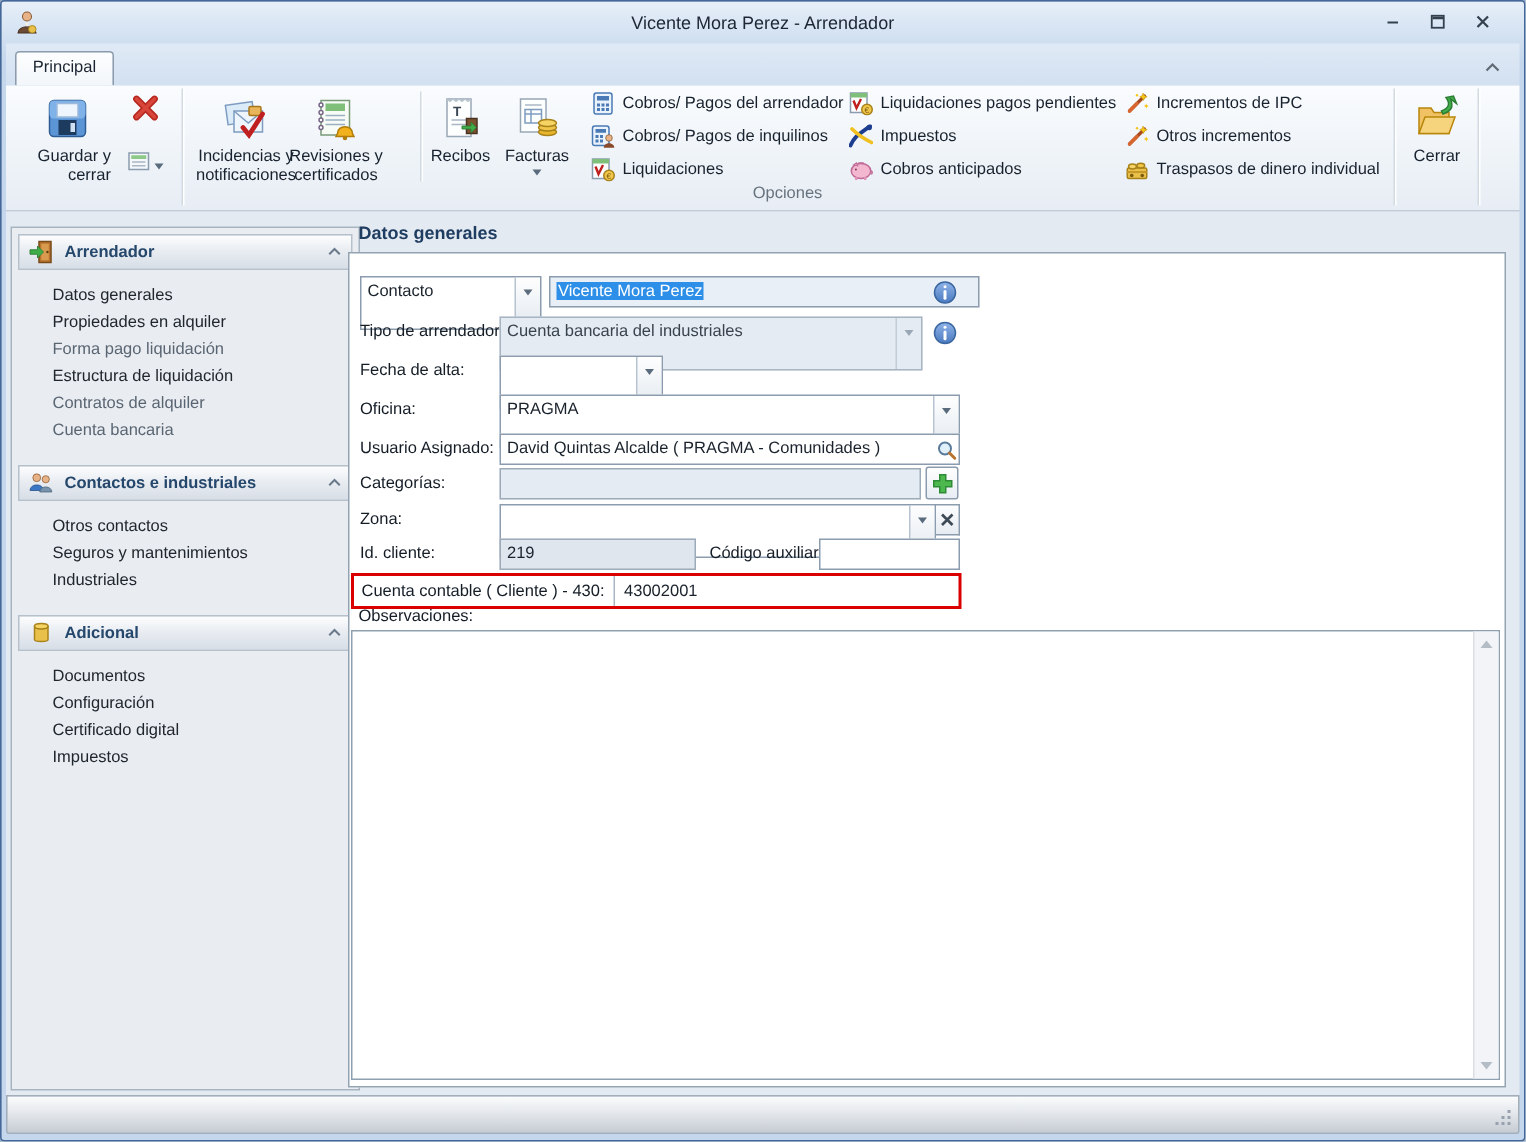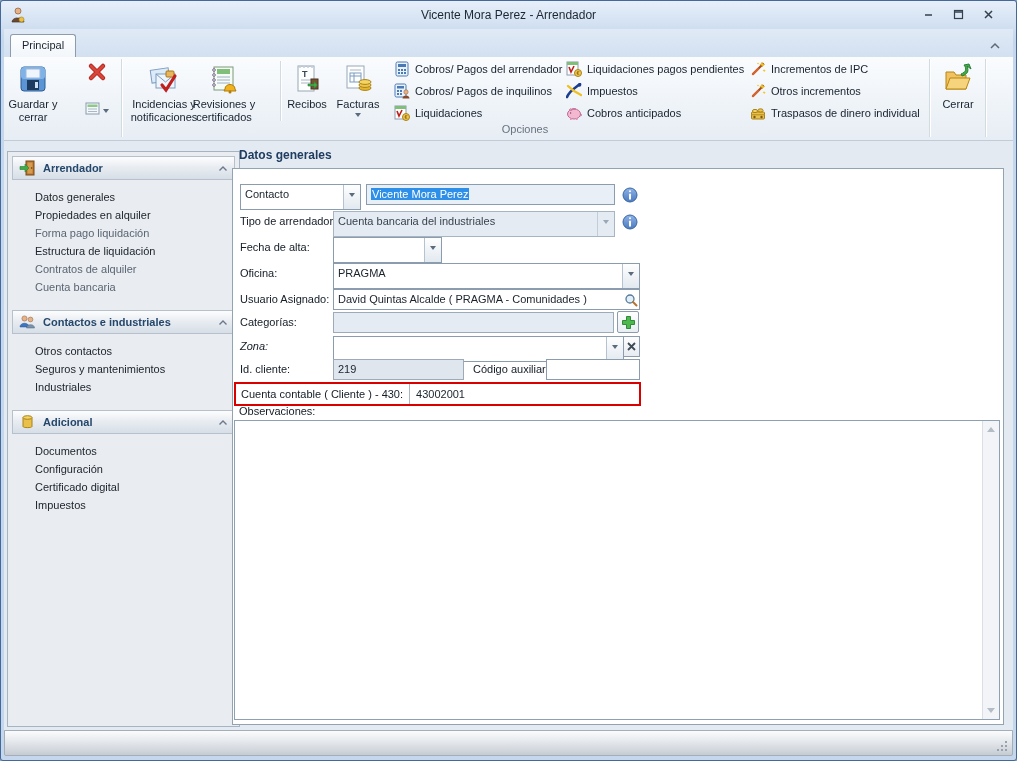--- a/index.html
+++ b/index.html
@@ -66,21 +66,21 @@
   
   .content-title{position:absolute;left:235px;top:7px;font-size:12px;font-weight:bold;color:#1f3c61;}
   .panel{position:absolute;left:228px;top:27px;width:772px;bottom:5px;
     background:#ffffff;border:1px solid #93a3b2;}
   .lbl{position:absolute;font-size:11px;color:#141c26;line-height:21px;height:21px;white-space:nowrap;}
   .field{position:absolute;height:21px;border:1px solid #8b9cae;background:#fff;
     font-size:11px;line-height:19px;padding:0 4px;color:#1a222c;white-space:nowrap;overflow:hidden;}
   .field.gray{background:#e5ebf2;border-color:#9dabb9;}
   .field.tint{background:#e9eff6;}
   .sel{background:#2d8fe8;color:#fff;padding:0 1px;}
-  .combo{position:absolute;height:26px;border:1px solid #8b9cae;background:#fff;
+  .combo{position:absolute;height:36px;border:1px solid #8b9cae;background:#fff;
     font-size:11px;line-height:19px;padding:0 20px 0 4px;color:#1a222c;white-space:nowrap;overflow:hidden;}
   .combo .arrow{position:absolute;right:0;top:0;bottom:0;width:17px;
     border-left:1px solid #b6c2cf;background:linear-gradient(#fefefe,#e2e9f0);}
   .combo .arrow:after{content:"";position:absolute;left:5px;top:8px;width:0;height:0;
     border-left:3px solid transparent;border-right:3px solid transparent;border-top:4px solid #5a6b7d;}
   .combo.disabled{background:#e5ebf2;border-color:#a7b4c2;color:#39434e;}
   .combo.disabled .arrow{background:#e5ebf2;border-left-color:#c2cdd8;}
   .combo.disabled .arrow:after{border-top-color:#9aa7b4;}
   .iconbtn{position:absolute;display:flex;align-items:center;justify-content:center;}
   .plusbtn{width:22px;height:22px;background:linear-gradient(#fefefe,#e8eef4);
@@ -145,21 +145,21 @@
     <div class="tab">Principal</div>
     <span class="ribbon-collapse">
       <svg width="12" height="10" viewBox="0 0 12 10">
           <path d="M2 7 L6 3 L10 7" fill="none" stroke="#5f6a75" stroke-width="1.5"></path>
         </svg>
     </span>
   </div>
 
   <div class="ribbon">
 
-    <div class="bigbtn" style="left:0;width:58px;">
+    <div class="bigbtn" style="left:12px;width:58px;text-align:right;">
       <span class="bicon">
         <svg viewBox="0 0 32 32">
             <rect x="4" y="4" width="24" height="24" rx="3" fill="#5b95d6" stroke="#2d5c94"></rect>
             <rect x="4" y="4" width="24" height="12" rx="3" fill="#7fb2e8"></rect>
             <rect x="9" y="6" width="14" height="9" fill="#eef5fc" stroke="#9db9d9"></rect>
             <rect x="10" y="17" width="12" height="10" fill="#1d3a5f"></rect>
             <rect x="18" y="19" width="3" height="6" fill="#cfe0f2"></rect>
           </svg>
       </span>
       <span>Guardar y cerrar</span>
@@ -481,21 +481,21 @@
     </div>
 
     <div class="content-title">Datos generales</div>
 
     <div class="panel">
 
       <div class="combo r1" style="left:7px;width:121px;">
         <span>Contacto</span>
         <span class="arrow"></span>
       </div>
-      <div class="field tint r1" style="left:133px;width:249px;">
+      <div class="field tint r1" style="left:133px;width:287px;">
         <span class="sel">Vicente Mora Perez</span>
       </div>
       <span class="iconbtn r1" style="left:388px;width:17px;height:21px;">
         <svg width="16" height="16" viewBox="0 0 16 16">
             <defs>
               <linearGradient id="gi" x1="0" y1="0" x2="0" y2="1">
                 <stop offset="0" stop-color="#8fb3e8"></stop>
                 <stop offset="1" stop-color="#4a7ac0"></stop>
               </linearGradient>
             </defs>
@@ -544,21 +544,21 @@
       <span class="lbl r6" style="left:7px;">Categorías:</span>
       <div class="field gray r6" style="left:100px;width:281px;">
         <span></span>
       </div>
       <span class="iconbtn plusbtn" style="left:384px;top:142px;">
         <svg width="15" height="15" viewBox="0 0 15 15">
             <path d="M5.5 1.5 h4 v4 h4 v4 h-4 v4 h-4 v-4 h-4 v-4 h4 Z" fill="#4db84e" stroke="#2e8b37"></path>
           </svg>
       </span>
 
-      <span class="lbl r7" style="left:7px;font-style:italic;">Zona:</span>
+      <span class="lbl r7" style="left:7px;">Zona:</span>
       <div class="combo r7" style="left:100px;width:291px;">
         <span></span>
         <span class="arrow"></span>
       </div>
       <span class="iconbtn clearbtn r7" style="left:391px;">
         <svg width="9" height="9" viewBox="0 0 9 9">
             <path d="M1 1 L8 8 M8 1 L1 8" stroke="#3e4a56" stroke-width="1.8"></path>
           </svg>
       </span>
 

